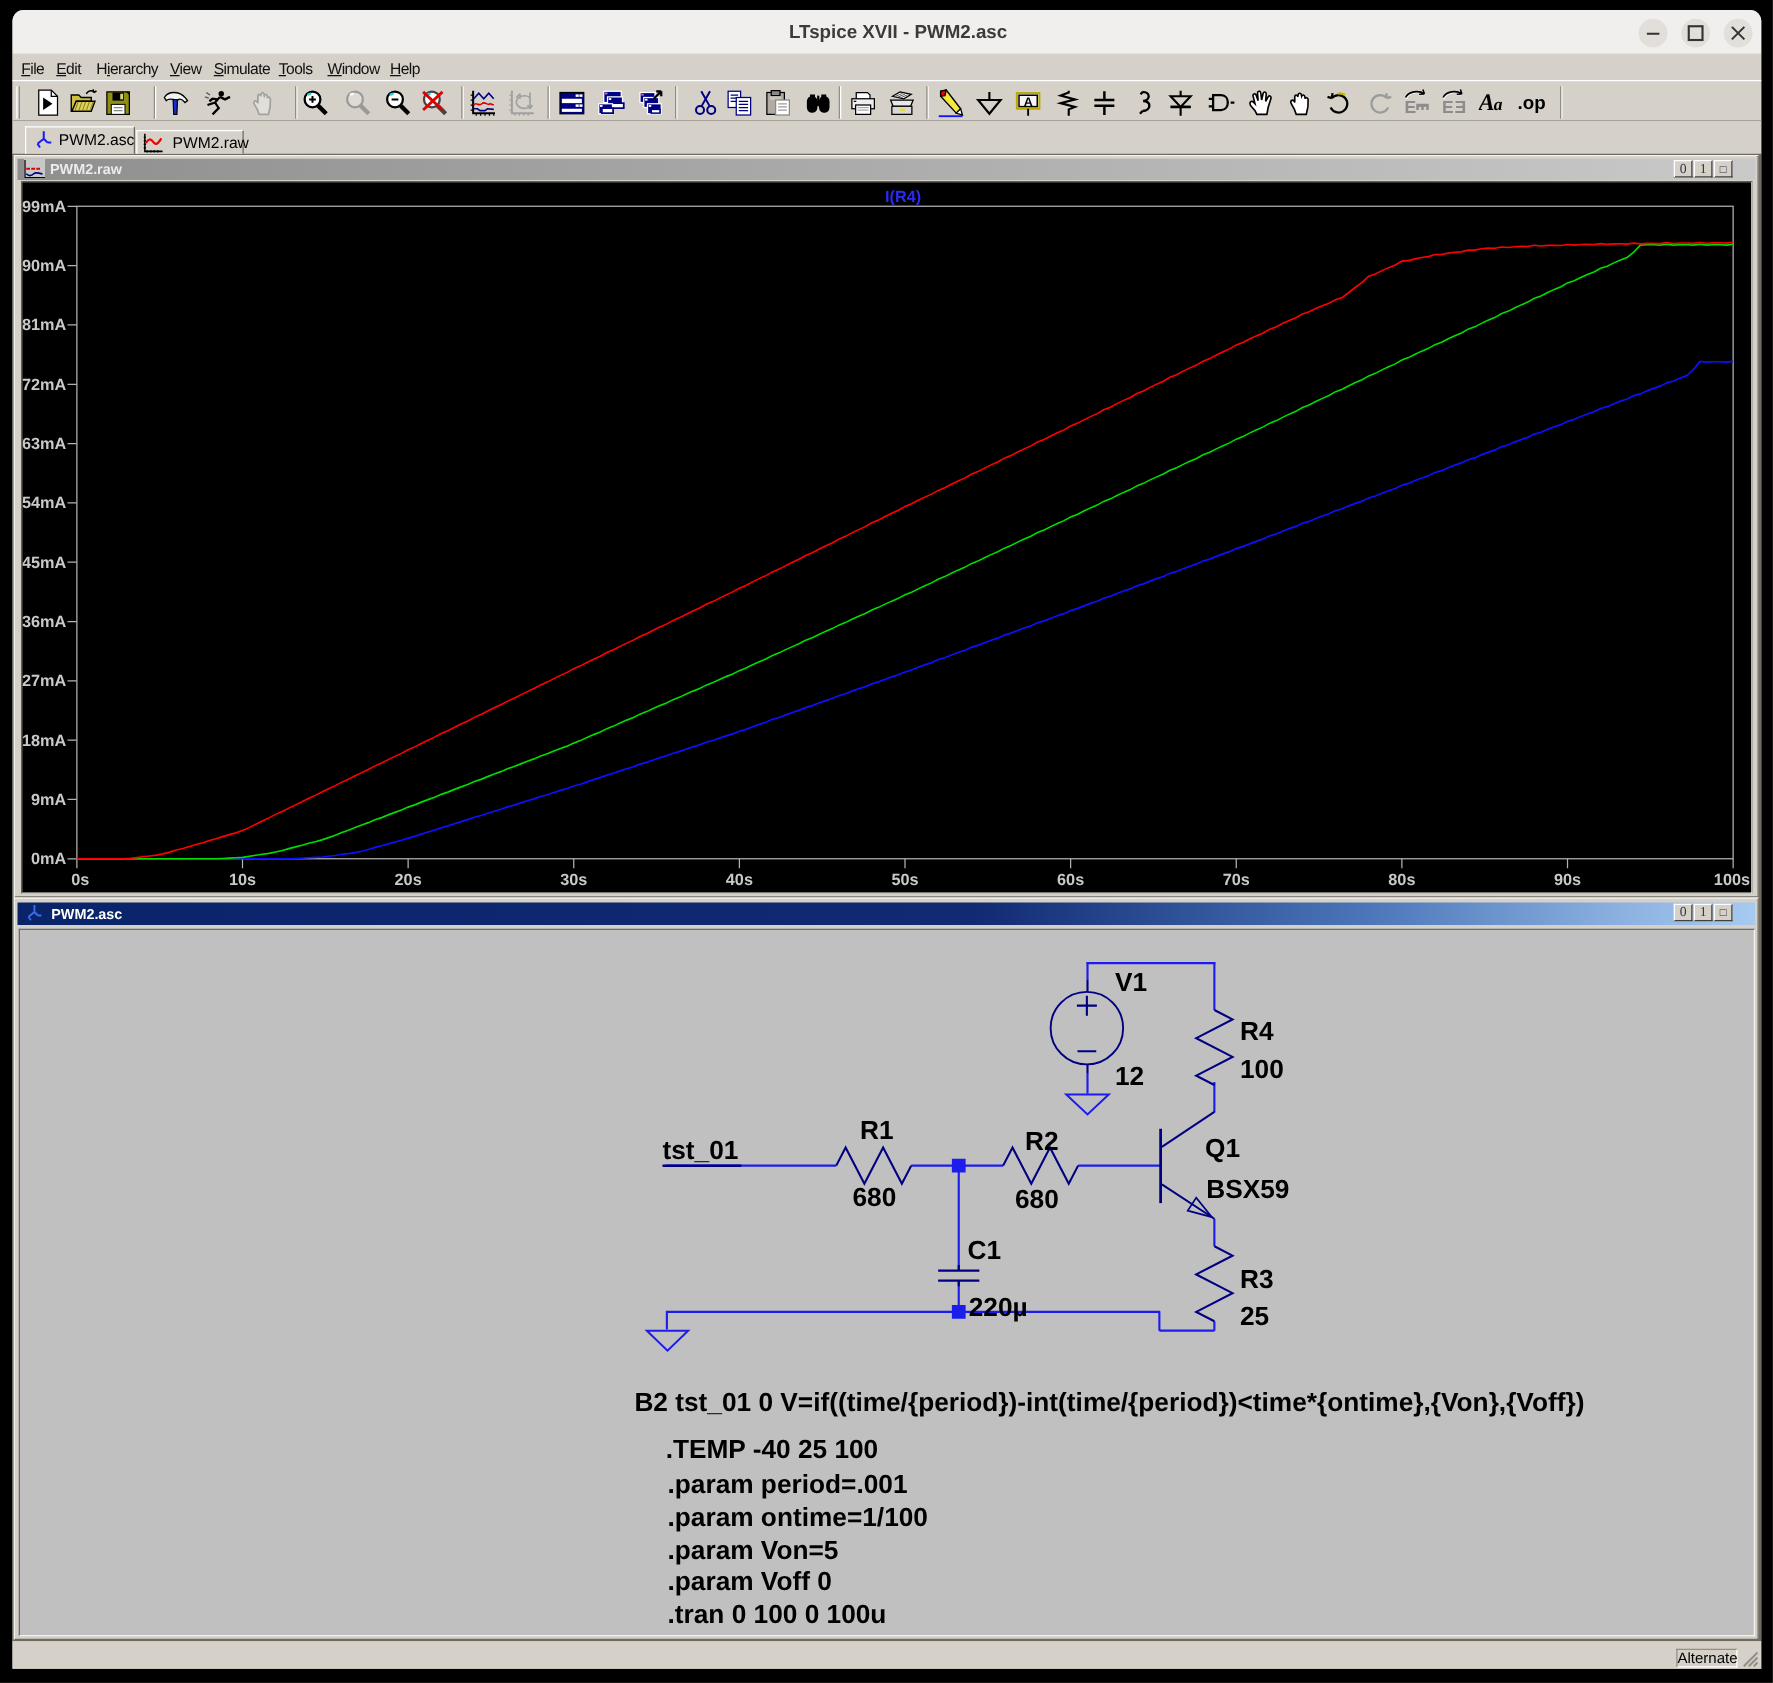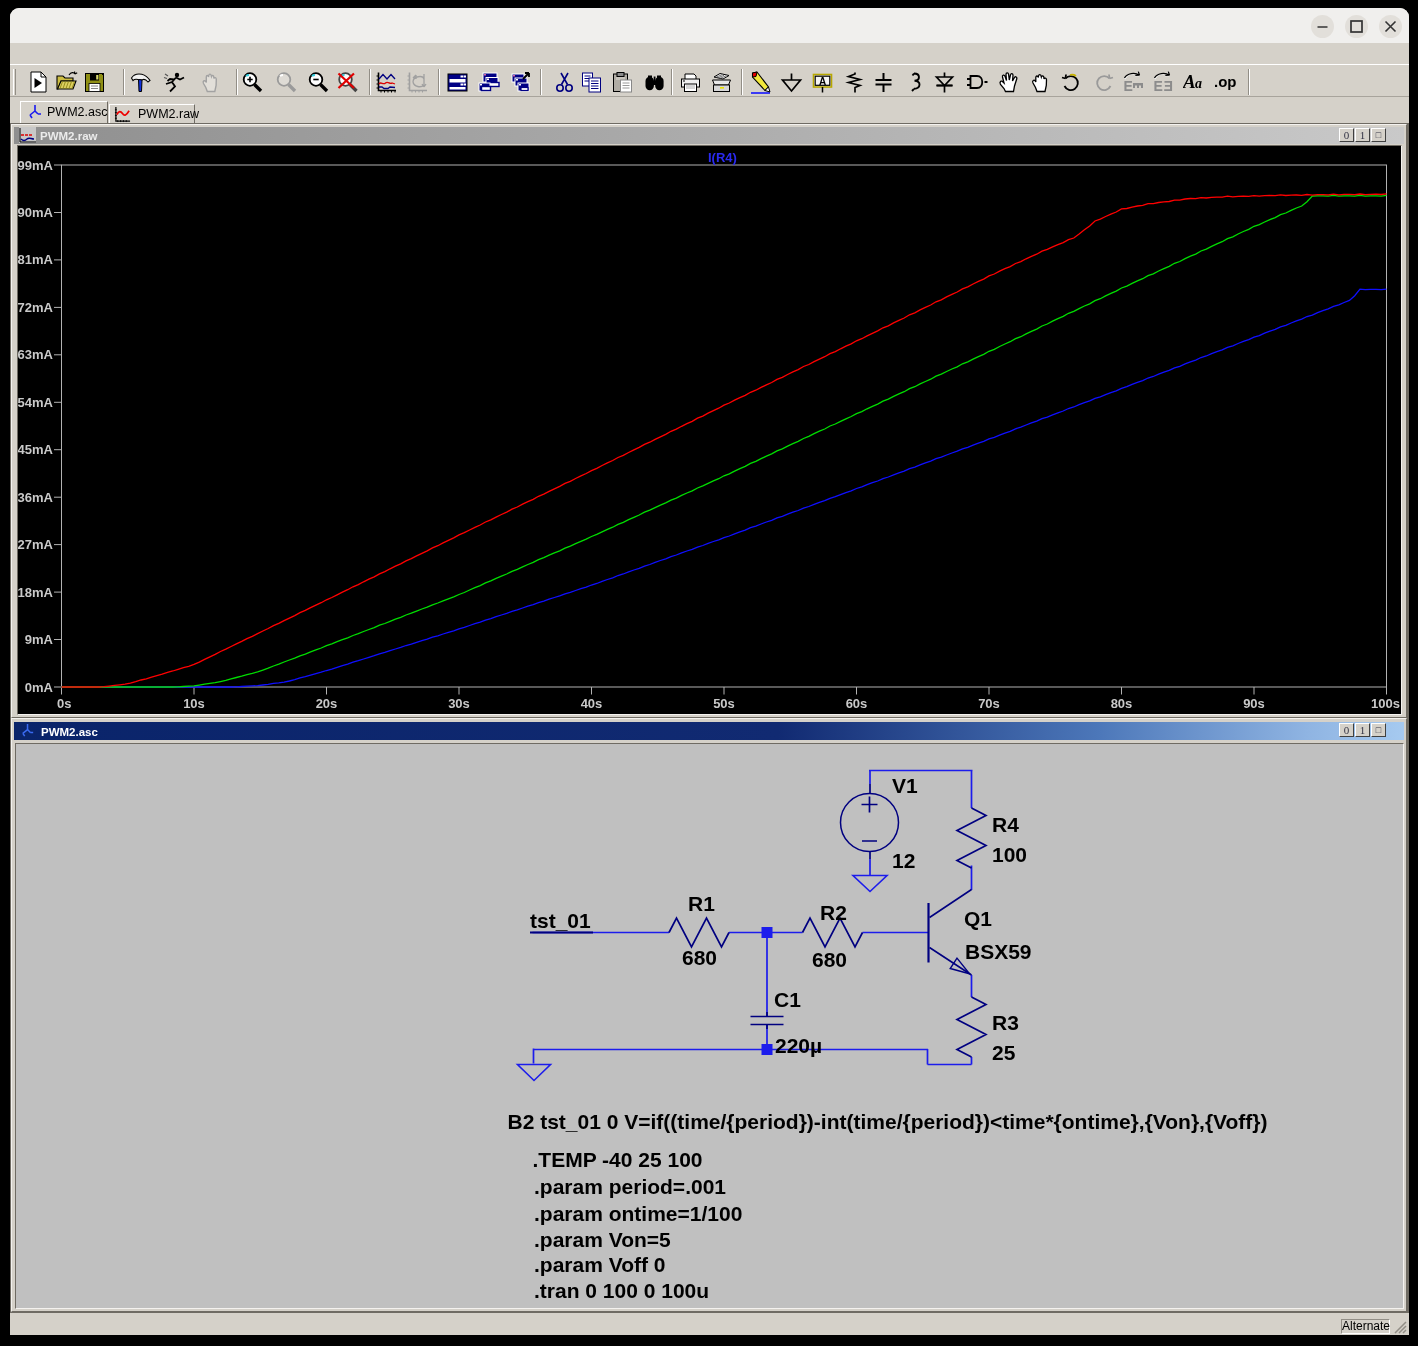--- a/index.html
+++ b/index.html
@@ -29,29 +29,40 @@
 #ascclient{position:absolute;left:3px;top:24px;width:1389px;height:566px;background:#c0c0c0;border:1px solid #6f6b63;border-right-color:#f4f2ef;border-bottom-color:#f4f2ef}
 .mdibtns{position:absolute;right:18px;top:1px;height:15px}
 .mdib{position:relative;display:inline-block;width:15px;height:14px;background:#d5d1c9;border:1px solid #fff;border-right-color:#404040;border-bottom-color:#404040;font-size:11px;line-height:12px;text-align:center;color:#334;margin-left:1px;vertical-align:top;font-family:"Liberation Serif",serif}
 #statusbar{position:absolute;left:0;top:1305px;width:100%;height:22px;background:#d5d1c9}
 #altbox{position:absolute;left:1331px;top:6px;width:49px;height:15px;border:1px solid #928e86;border-right-color:#fff;border-bottom-color:#fff;font-size:12px;color:#000;text-align:center;line-height:13px}
 #grip{position:absolute;right:2px;bottom:1px;width:13px;height:13px}
 </style></head>
 <body>
 <div id="app">
   <div id="titlebar">
+    <div id="title-text">LTspice XVII - PWM2.asc</div>
     <div class="wbtn" style="left:1301px"><svg width="23" height="23">
           <path d="M6.5 12 H16.5" stroke="#333" stroke-width="1.7"></path>
         </svg></div>
     <div class="wbtn" style="left:1335px"><svg width="23" height="23">
           <rect x="6" y="6" width="11" height="11" fill="none" stroke="#333" stroke-width="1.7"></rect>
         </svg></div>
     <div class="wbtn" style="left:1369px"><svg width="23" height="23">
           <path d="M6.5 6.5 L16.5 16.5 M16.5 6.5 L6.5 16.5" stroke="#333" stroke-width="1.6"></path>
         </svg></div>
+  </div>
+  <div id="menubar">
+    <span class="mi" style="left:7px"><u>F</u>ile</span>
+    <span class="mi" style="left:35px"><u>E</u>dit</span>
+    <span class="mi" style="left:67px">H<u>i</u>erarchy</span>
+    <span class="mi" style="left:126px"><u>V</u>iew</span>
+    <span class="mi" style="left:161px"><u>S</u>imulate</span>
+    <span class="mi" style="left:213px"><u>T</u>ools</span>
+    <span class="mi" style="left:252px"><u>W</u>indow</span>
+    <span class="mi" style="left:302px"><u>H</u>elp</span>
   </div>
   <div id="toolbar">
       <div class="tgrip"></div>
       <svg class="tbi" style="left:17px" width="23" height="23" viewBox="0 0 23 23">
         <path d="M4 1 H14 L19 6 V21 H4 Z" fill="#fff" stroke="#000"></path>
         <path d="M14 1 V6 H19" fill="none" stroke="#000"></path>
         <path d="M7.5 7 V17 L15 12 Z" fill="#000"></path>
       </svg>
       <svg class="tbi" style="left:45px" width="23" height="23" viewBox="0 0 23 23">
         <path d="M2 18 V5 H8 L10 7 H18 V10 H6 L3 18 Z" fill="#cdbd42" stroke="#000" stroke-width="1.1"></path>

